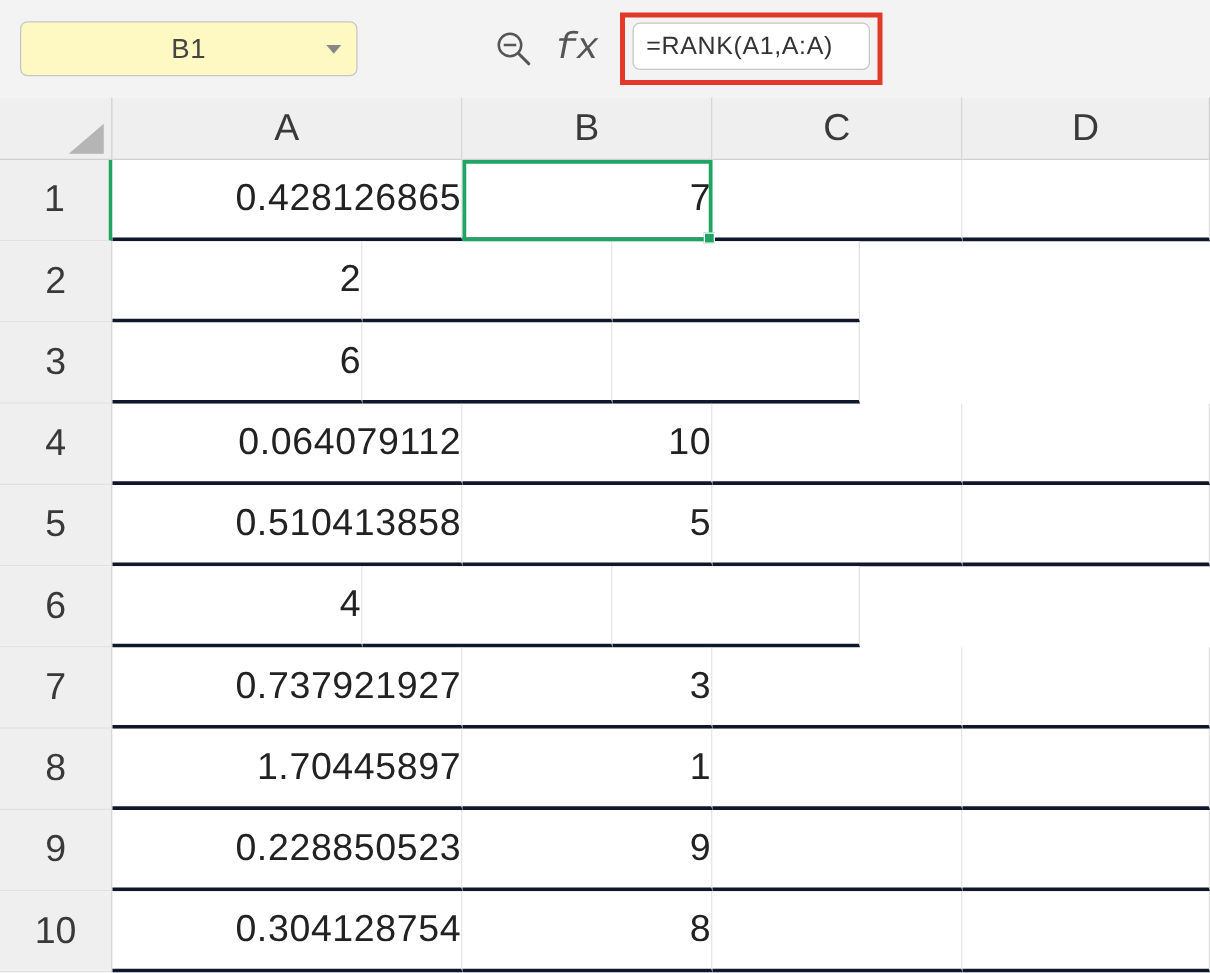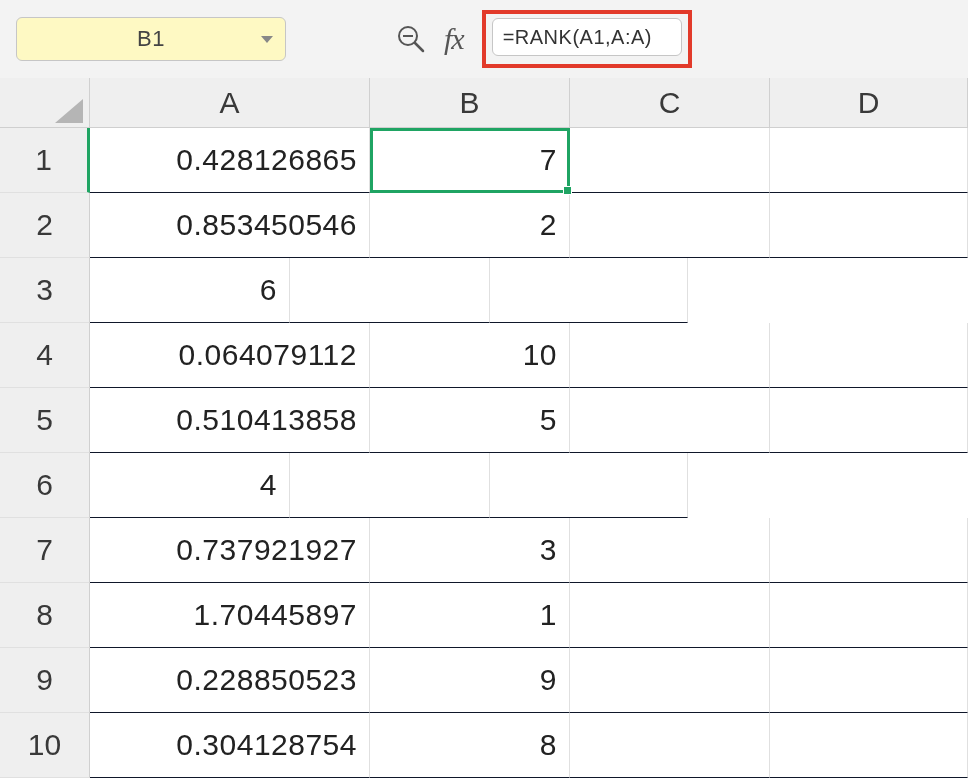--- a/index.html
+++ b/index.html
@@ -46,21 +46,21 @@
     margin-left: 110px;
     width: 30px;
     height: 30px;
     position: relative;
     flex-shrink: 0;
   }
   .zoom-icon svg { width: 30px; height: 30px; }
 
   .fx-label {
     margin-left: 18px;
-    font-family: Liberation Serif, serif;
+    font-family: Liberation Mono, monospace;
     font-style: italic;
     font-size: 30px;
     color: #555;
     letter-spacing: -1px;
     flex-shrink: 0;
   }
 
   .formula-wrap {
     margin-left: 18px;
     border: 4px solid #e23a2a;
@@ -139,25 +139,24 @@
     align-items: center;
     justify-content: center;
     font-size: 30px;
     color: #393939;
   }
   .row-h.active {
     border-right: 3px solid #1fa463;
   }
   .cell {
     border-right: 1px solid #e0e0e0;
-    border-bottom: 1px solid #0f172a;
+    border-bottom: 3px solid #0f172a;
     display: flex;
     align-items: center;
     justify-content: flex-end;
-    padding-right: 12px;
     font-size: 30px;
     color: #222;
     background: #fff;
     letter-spacing: 0.5px;
   }
   .cell.cA { width: 280px; }
   .cell.cB { width: 200px; }
   .cell.cC { width: 200px; }
   .cell.cD { width: 198px; }
 
@@ -216,21 +215,20 @@
     <div class="row">
       <div class="row-h active">1</div>
       <div class="cell cA">0.428126865</div>
       <div class="cell cB">7</div>
       <div class="cell cC"></div>
       <div class="cell cD"></div>
     </div>
 
     <div class="row">
       <div class="row-h">2</div>
-      <div class="cell cA">0.853450546</div>
       <div class="cell cB">2</div>
       <div class="cell cC"></div>
       <div class="cell cD"></div>
     </div>
 
     <div class="row">
       <div class="row-h">3</div>
       <div class="cell cB">6</div>
       <div class="cell cC"></div>
       <div class="cell cD"></div>

